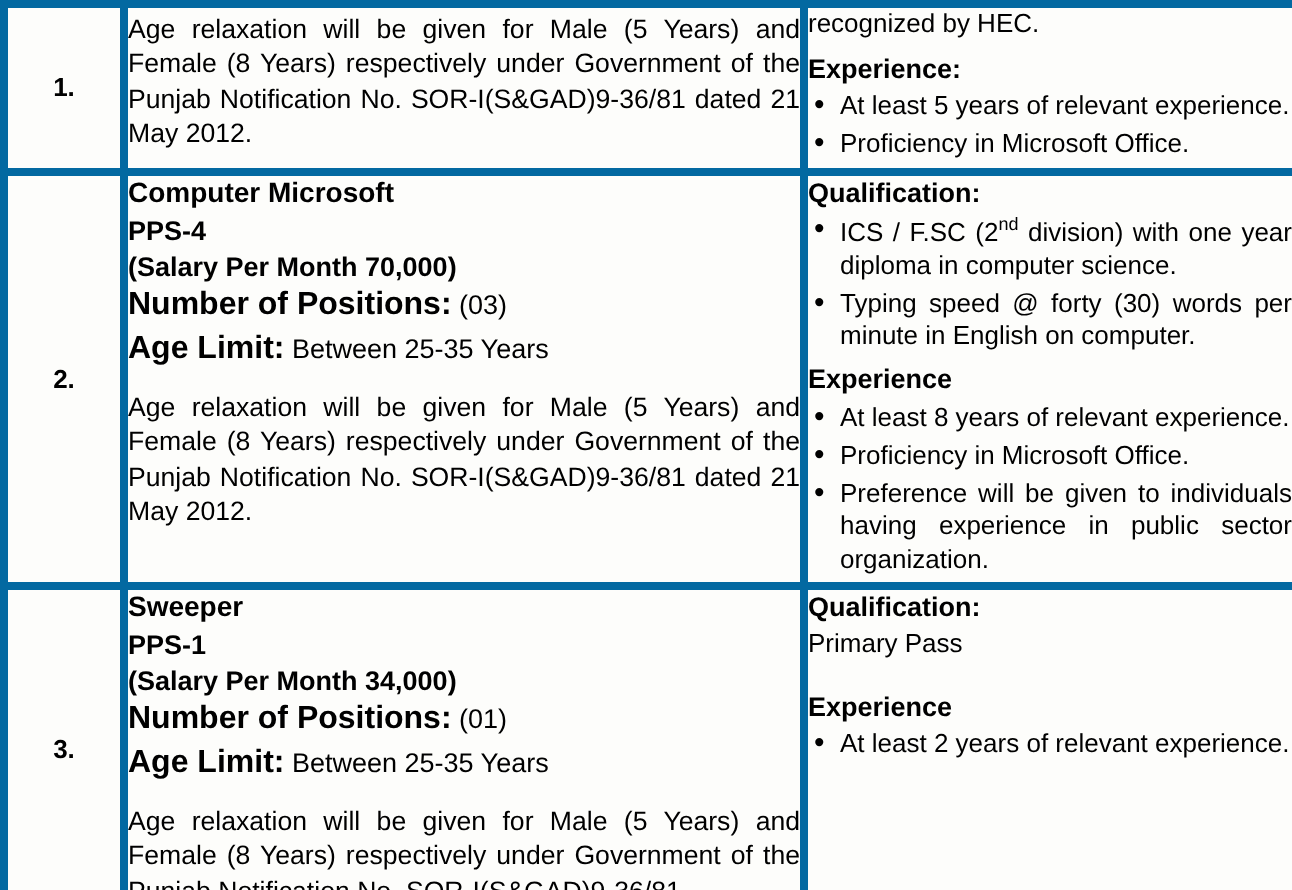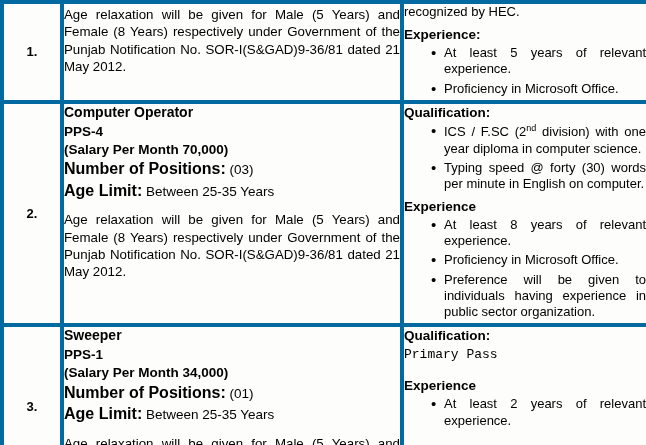--- a/index.html
+++ b/index.html
@@ -85,40 +85,40 @@
     line-height: 1.3;
   }
   .head {
     font-weight: bold;
     font-size: 13.5px;
     margin: 0 0 2px 0;
   }
   .head.sp { margin-top: 5px; }
   ul.bullets {
     margin: 0 0 0 0;
+    padding-left: 16px;
     list-style: none;
   }
   ul.bullets li {
     position: relative;
     margin-bottom: 3px;
     text-align: justify;
     font-size: 13px;
     line-height: 1.25;
   }
   ul.bullets li:before {
     content: "\2022";
     position: absolute;
     left: -13px;
     top: -1px;
     font-size: 15px;
   }
   .plain-line {
     font-size: 13px;
     margin-bottom: 14px;
-    font-family: Liberation Mono, monospace;
   }
   .clip-top {
     font-size: 13px;
     line-height: 1.3;
   }
   sup { font-size: 9px; vertical-align: super; }
   .row-clip-bottom td { border-bottom: none; }
 </style>
 </head>
 <body>
@@ -143,21 +143,21 @@
           <ul class="bullets">
             <li>At least 5 years of relevant experience.</li>
             <li>Proficiency in Microsoft Office.</li>
           </ul>
         </td>
       </tr>
 
       <tr>
         <td class="sr-cell">2.</td>
         <td class="post-cell">
-          <div class="title">Computer Operator</div>
+          <div class="title">Computer Microsoft</div>
           <div class="pps">PPS-4</div>
           <div class="salary">(Salary Per Month 70,000)</div>
           <div class="line-row">
             <span class="line-bold-label">Number of Positions:</span>
             <span class="val">(03)</span>
           </div>
           <div class="line-row">
             <span class="line-bold-label">Age Limit:</span>
             <span class="val">Between 25-35 Years</span>
           </div>

